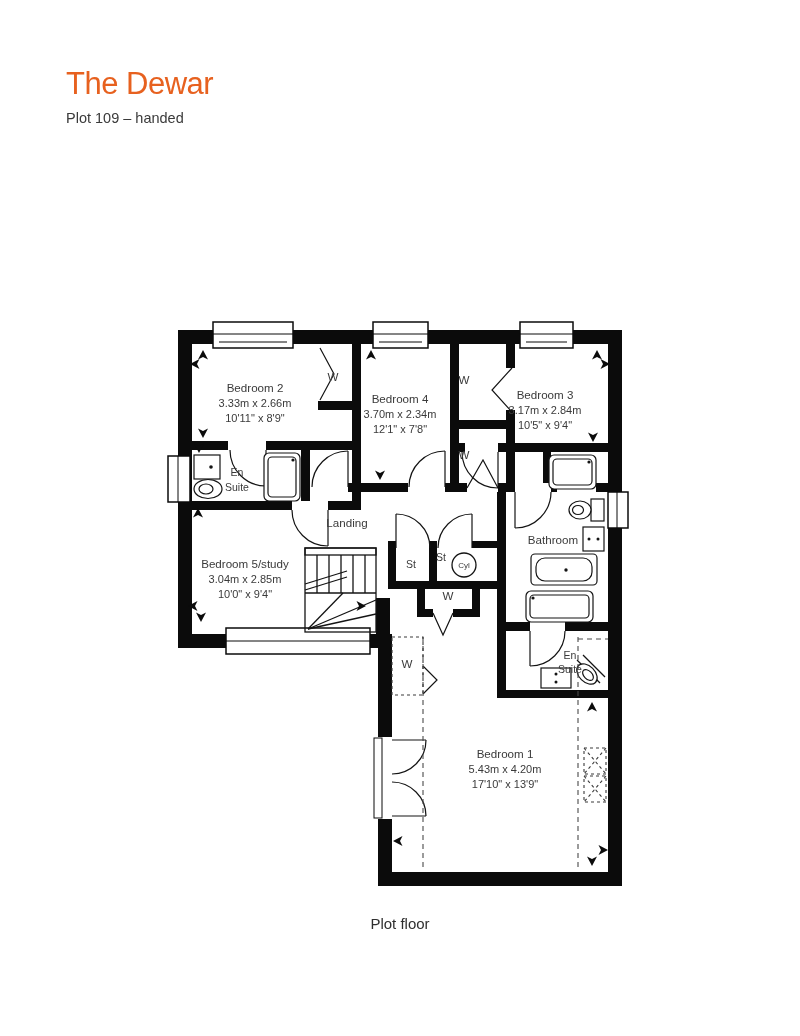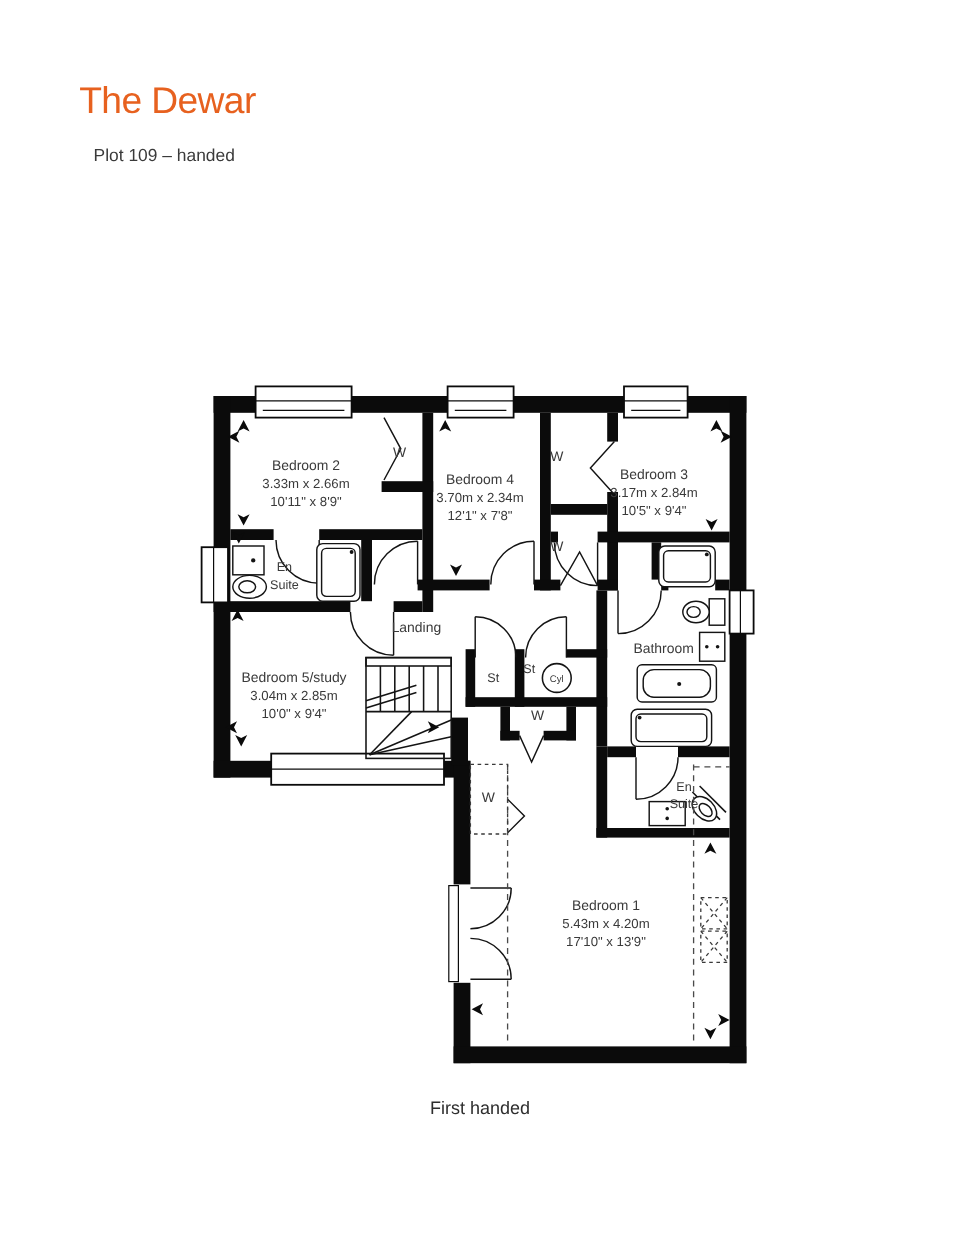--- a/index.html
+++ b/index.html
@@ -1,19 +1,19 @@
 <!DOCTYPE html>
 <html><head>
 <meta charset="utf-8">
 <style>
   html,body{margin:0;padding:0;background:#fff;}
   body{font-family:"Liberation Sans",sans-serif;}
   .page{position:relative;width:800px;height:1036px;background:#fff;overflow:hidden;}
   .title{position:absolute;left:66px;top:66px;margin:0;font-size:31px;font-weight:400;letter-spacing:-0.5px;color:#e7611f;}
-  .subtitle{position:absolute;left:66px;top:110px;margin:12px;font-size:14.5px;color:#3a3a3a;}
+  .subtitle{position:absolute;left:66px;top:110px;margin:0;font-size:14.5px;color:#3a3a3a;}
   .caption{position:absolute;left:0;top:915px;width:800px;margin:0;text-align:center;font-size:15px;color:#2e2e2e;}
   svg{position:absolute;left:0;top:0;}
   .wall{fill:#0b0b0b;stroke:none;}
   .thin{stroke:#141414;stroke-width:1.3;fill:none;}
   .fixture{stroke:#141414;stroke-width:1.2;fill:#fff;}
   .win{fill:#fff;stroke:#0b0b0b;stroke-width:1.5;}
   .winline{stroke:#0b0b0b;stroke-width:1;fill:none;}
   .door{stroke:#141414;stroke-width:1.2;fill:none;}
   .dash{stroke:#4a4a4a;stroke-width:1.1;fill:none;stroke-dasharray:5 4;}
   .hatch{stroke:#3a3a3a;stroke-width:1.1;fill:none;stroke-dasharray:3 3;}
@@ -322,14 +322,14 @@
       <text class="sm mid" x="441" y="561">St</text>
       <text class="xs mid" x="464" y="568">Cyl</text>
       <text class="rname mid" x="333" y="381">W</text>
       <text class="rname mid" x="464" y="384">W</text>
       <text class="rname mid" x="464" y="459">W</text>
       <text class="rname mid" x="448" y="600">W</text>
       <text class="rname mid" x="407" y="668">W</text>
     </g>
   </svg>
 
-  <p class="caption">First handed</p>
+  <p class="caption">Plot floor</p>
 </div>
 
 </body></html>

